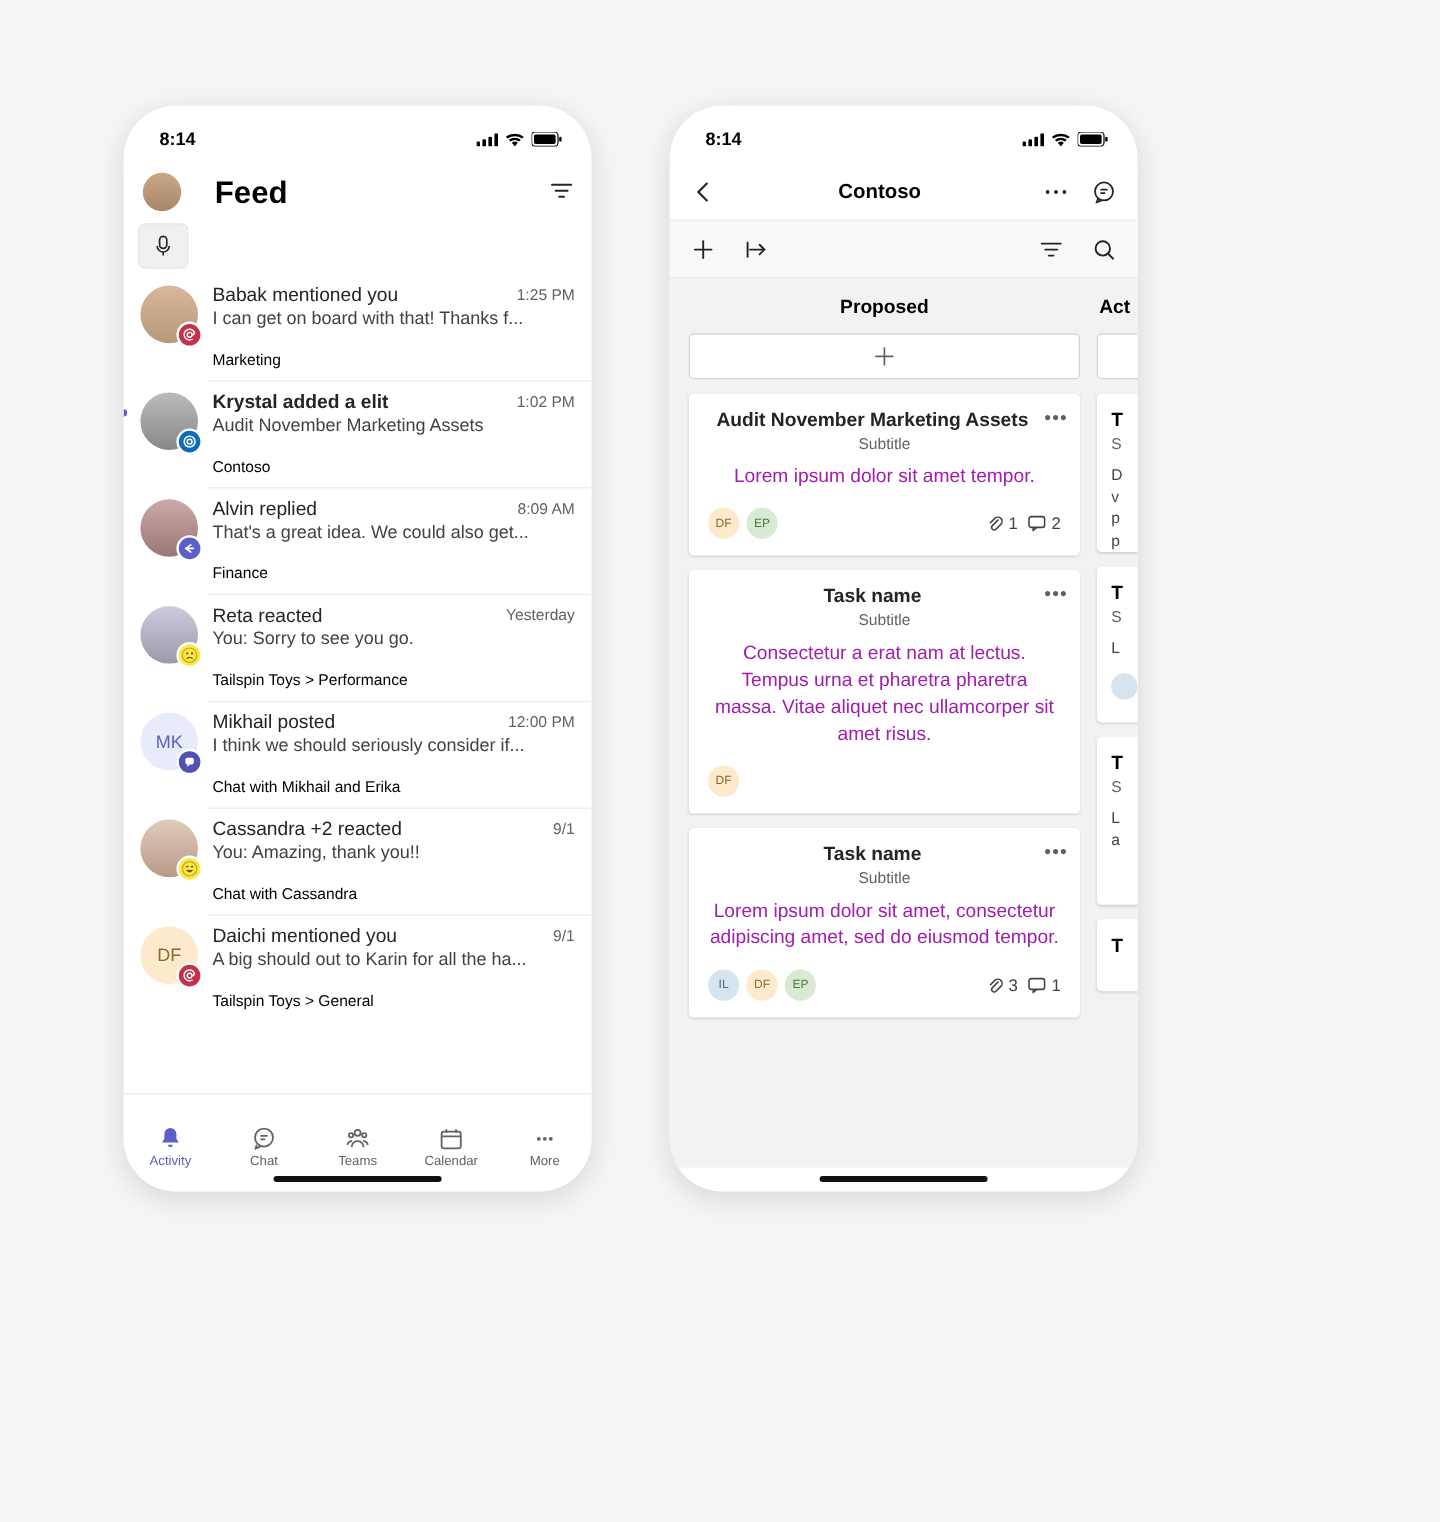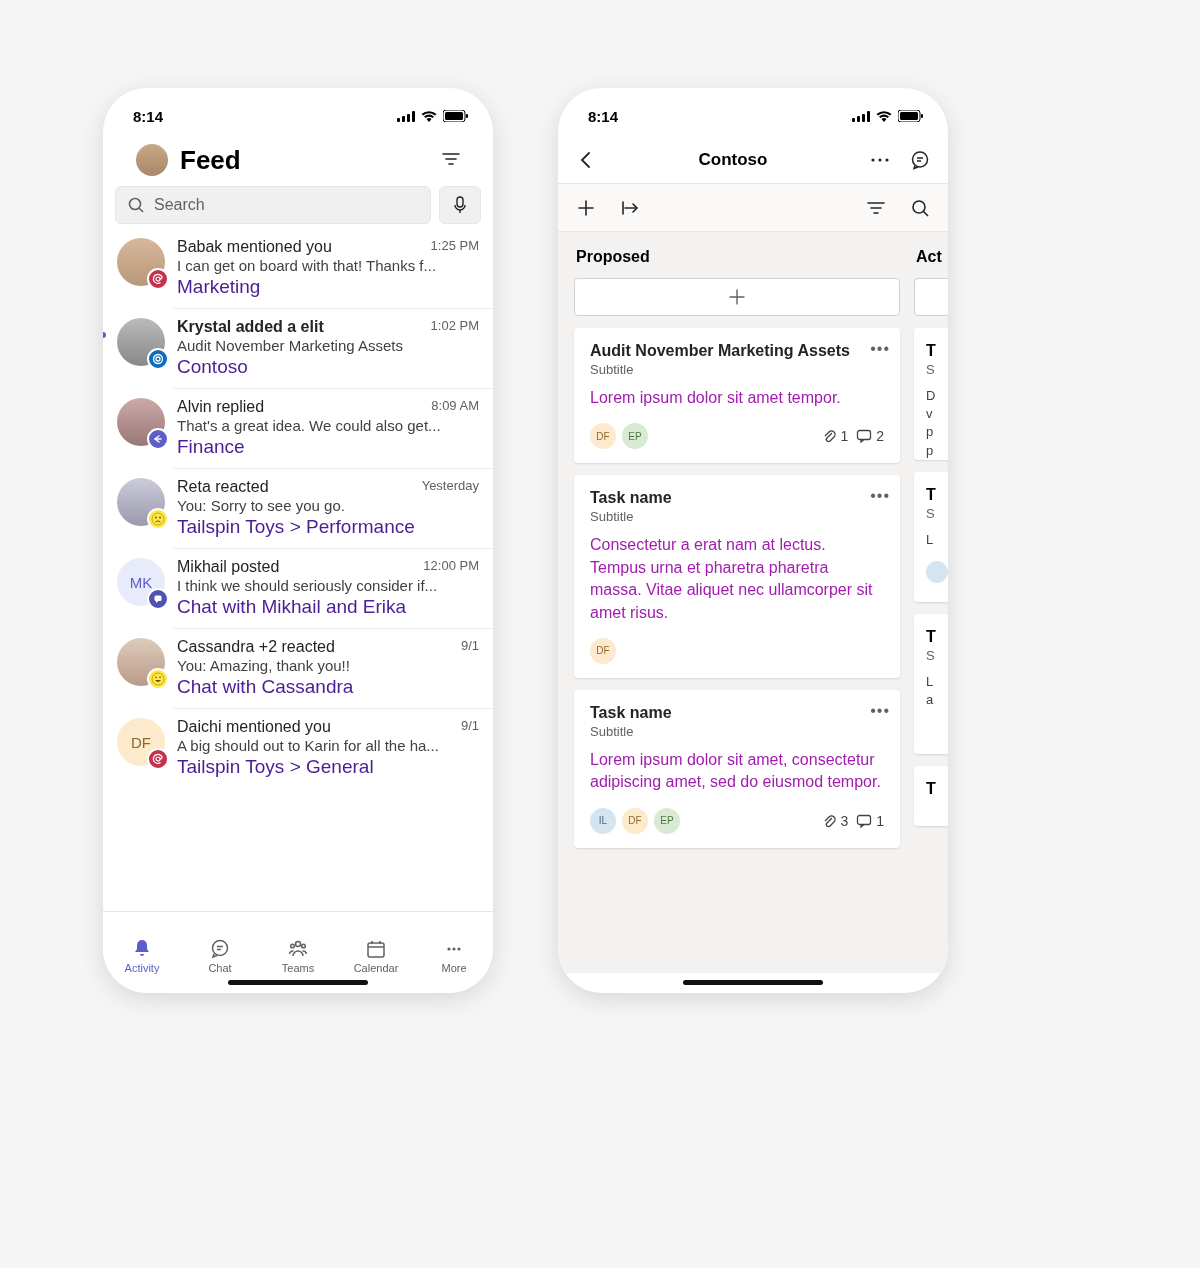--- a/index.html
+++ b/index.html
@@ -8,21 +8,21 @@
   .phone { position: absolute; width: 390px; height: 905px; background: #fff; border-radius: 44px; box-shadow: 0 6px 24px rgba(0,0,0,.12); overflow: hidden; }
   .phone-left { left: 103px; top: 88px; }
   .phone-right { left: 558px; top: 88px; }
 
   
   .statusbar { height: 40px; display: flex; align-items: center; justify-content: space-between; padding: 0 24px 0 30px; margin-top: 8px; }
   .sb-time { font-size: 15px; font-weight: 600; }
   .sb-icons { display: flex; gap: 6px; align-items: center; }
 
   
-  .feed-header { display: flex; align-items: center; padding: 8px 33px 10px; gap: 12px; }
+  .feed-header { display: flex; align-items: center; padding: 8px 16px 10px; gap: 28px; }
   .avatar { width: 32px; height: 32px; border-radius: 50%; background: #c8b8a8; display:flex; align-items:center; justify-content:center; color:#fff; font-size:12px; }
   .feed-title { font-size: 26px; font-weight: 700; flex: 1; }
   .filter-icon { font-size: 18px; color:#242424; }
 
   .searchbar { margin: 0 12px 4px; display:flex; align-items:center; gap:8px; }
   .search-box { flex:1; background:#f0f0f0; border:1px solid #e6e6e6; border-radius:6px; height:38px; display:flex; align-items:center; padding:0 12px; color:#616161; }
   .search-box svg { flex-shrink:0; }
   .search-text { font-size:16px; margin-left:10px; color:#616161; }
   .mic-box { width:42px; height:38px; background:#f0f0f0; border:1px solid #e6e6e6; border-radius:6px; display:flex; align-items:center; justify-content:center; }
 
@@ -31,21 +31,21 @@
   .feed-item + .feed-item::before { content:""; position:absolute; left:70px; right:0; top:0; height:1px; background:#ebebeb; }
   .fi-av-wrap { position:relative; width:48px; height:48px; flex-shrink:0; margin-left:4px; }
   .fi-av { width:48px; height:48px; border-radius:50%; background:#d6d6d6; display:flex; align-items:center; justify-content:center; font-size:15px; font-weight:500; color:#5b5fc7; }
   .fi-badge { position:absolute; right:-4px; bottom:-4px; width:22px; height:22px; border-radius:50%; border:2px solid #fff; display:flex; align-items:center; justify-content:center; }
   .fi-body { flex:1; min-width:0; }
   .fi-row1 { display:flex; justify-content:space-between; gap:8px; }
   .fi-title { font-size:16px; font-weight:400; color:#242424; white-space:nowrap; overflow:hidden; text-overflow:ellipsis; }
   .fi-title.bold { font-weight:700; }
   .fi-time { font-size:13px; color:#616161; white-space:nowrap; }
   .fi-snip { font-size:15px; color:#424242; white-space:nowrap; overflow:hidden; text-overflow:ellipsis; margin-top:1px; }
-  .fi-loc { font-size:19px; color:#4c1d95; margin-top:2px; }
+  .fi-loc { font-size:13px; color:#000000; margin-top:18px; }
   .unread-dot { position:absolute; left:-3px; top:24px; width:6px; height:6px; border-radius:50%; background:#5b5fc7; }
 
   .badge-red { background:#c4314b; color:#fff; }
   .badge-blue { background:#0f6cbd; color:#fff; }
   .badge-purple { background:#5b5fc7; color:#fff; }
   .badge-yellow { background:#fbe74b; }
   .badge-teams { background:#4f52b2; color:#fff; }
 
   
   .tabbar { position:absolute; bottom:0; left:0; right:0; height:82px; border-top:1px solid #e6e6e6; display:flex; justify-content:space-around; padding-top:6px; background:#fff;align-items:center; }
@@ -55,21 +55,21 @@
   .home-ind { position:absolute; bottom:8px; left:50%; transform:translateX(-50%); width:140px; height:5px; border-radius:3px; background:#111; }
 
   
   .board-header { height:48px; display:flex; align-items:center; padding:0 14px; gap:12px; border-bottom:1px solid #e6e6e6; }
   .board-title { flex:1; text-align:center; font-size:17px; font-weight:600; }
   .hdr-btn { width:28px; height:28px; display:flex; align-items:center; justify-content:center; color:#242424; }
   .toolbar { height:48px; display:flex; align-items:center; padding:0 14px; gap:16px; border-bottom:1px solid #e6e6e6; background:#faf9f8; }
   .toolbar .spacer { flex:1; }
 
   .board-body { background:#f3f2f1; height: calc(100% - 40px - 8px - 48px - 48px - 20px); display:flex; overflow:hidden; padding-left:12px; }
-  .column { width:340px; flex-shrink:0; padding:12px 6px 0 0; }
+  .column { width:340px; flex-shrink:0; padding:12px 6px 0 0;text-align:center; }
   .col-title { font-size:16px; font-weight:700; padding:4px 6px 12px; }
   .add-card { height:38px; border:1px solid #d1d1d1; border-radius:4px; background:#fff; display:flex; align-items:center; justify-content:center; margin:0 4px 12px; }
   .card { background:#fff; border-radius:4px; box-shadow:0 1px 2px rgba(0,0,0,.12); margin:0 4px 12px; padding:14px 16px 14px; position:relative; }
   .card-title { font-size:16px; font-weight:700; color:#242424; margin-right:20px; }
   .card-sub { font-size:13px; color:#616161; margin-top:2px; }
   .card-desc { font-size:16px; color:#a21caf; margin-top:10px; line-height:1.4; }
   .card-more { position:absolute; right:10px; top:12px; color:#616161; letter-spacing:1px; }
   .card-foot { display:flex; align-items:center; margin-top:14px; }
   .chips { display:flex; gap:6px; }
   .chip { width:26px; height:26px; border-radius:50%; display:flex; align-items:center; justify-content:center; font-size:10px; font-weight:500; }
@@ -122,27 +122,20 @@
       <div class="filter-icon">
         <svg width="18" height="14" viewBox="0 0 18 14" fill="none" stroke="#242424" stroke-width="1.6" stroke-linecap="round">
             <line x1="1" y1="2" x2="17" y2="2"></line>
             <line x1="4" y1="7" x2="14" y2="7"></line>
             <line x1="7" y1="12" x2="11" y2="12"></line>
           </svg>
       </div>
     </div>
 
     <div class="searchbar">
-      <div class="search-box">
-        <svg width="16" height="16" viewBox="0 0 16 16" fill="none" stroke="#616161" stroke-width="1.6">
-            <circle cx="7" cy="7" r="5.5"></circle>
-            <line x1="11" y1="11" x2="15" y2="15"></line>
-          </svg>
-        <span class="search-text">Search</span>
-      </div>
       <div class="mic-box">
         <svg width="14" height="18" viewBox="0 0 14 18" fill="none" stroke="#242424" stroke-width="1.4">
             <rect x="4" y="1" width="6" height="10" rx="3"></rect>
             <path d="M2 9 A5 5 0 0 0 12 9"></path>
             <line x1="7" y1="14" x2="7" y2="17"></line>
           </svg>
       </div>
     </div>
 
     <div class="feed-list">

